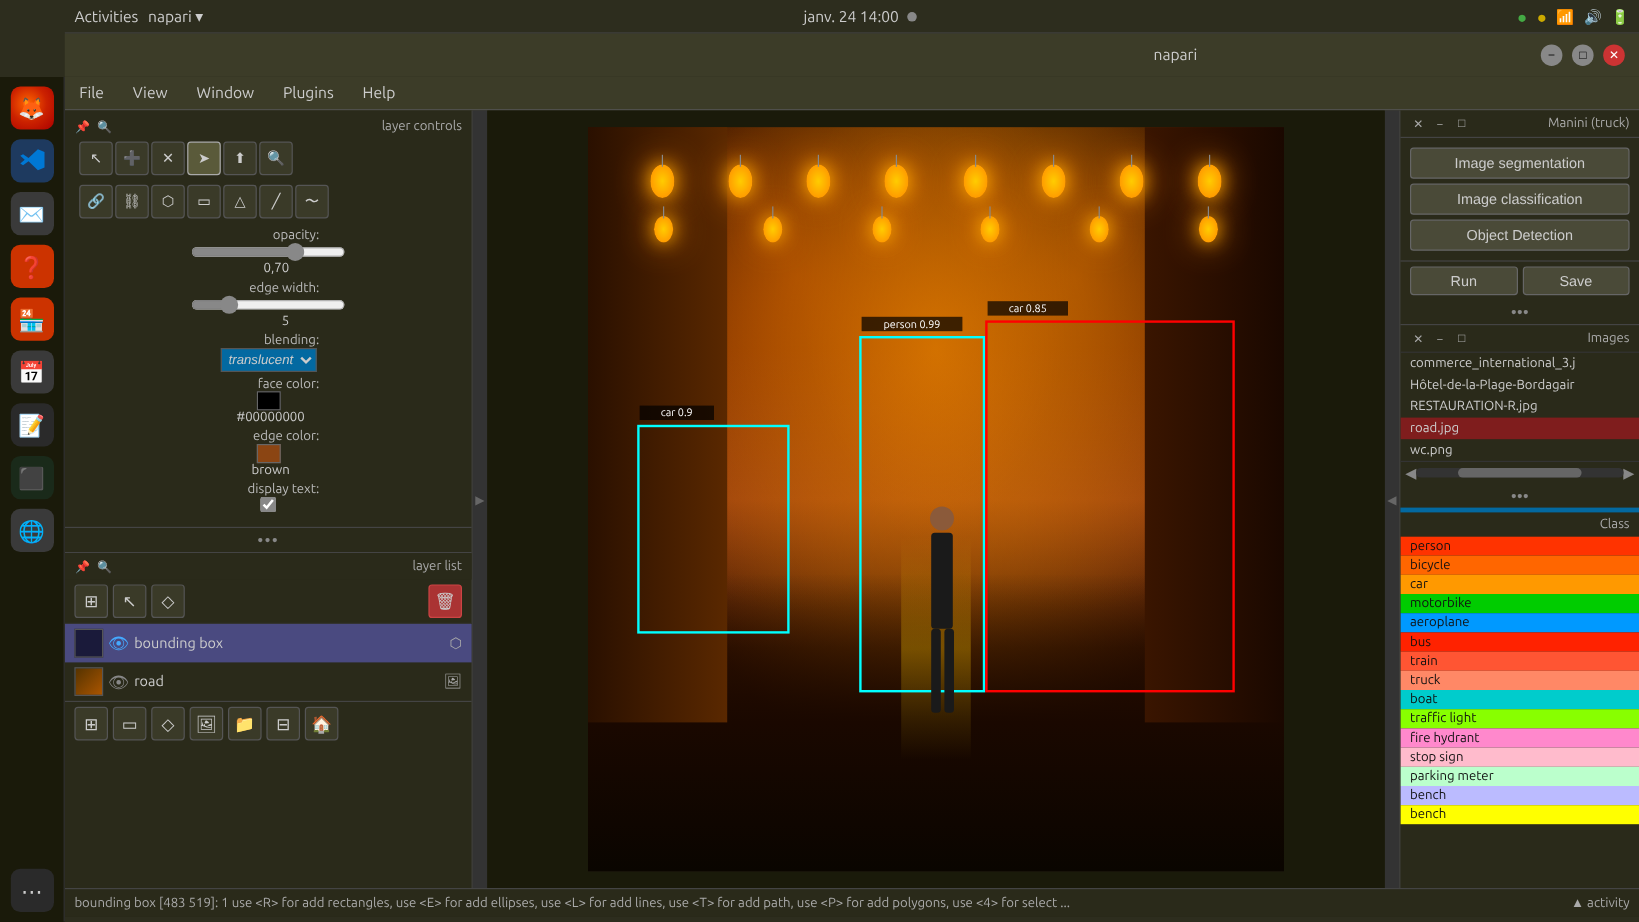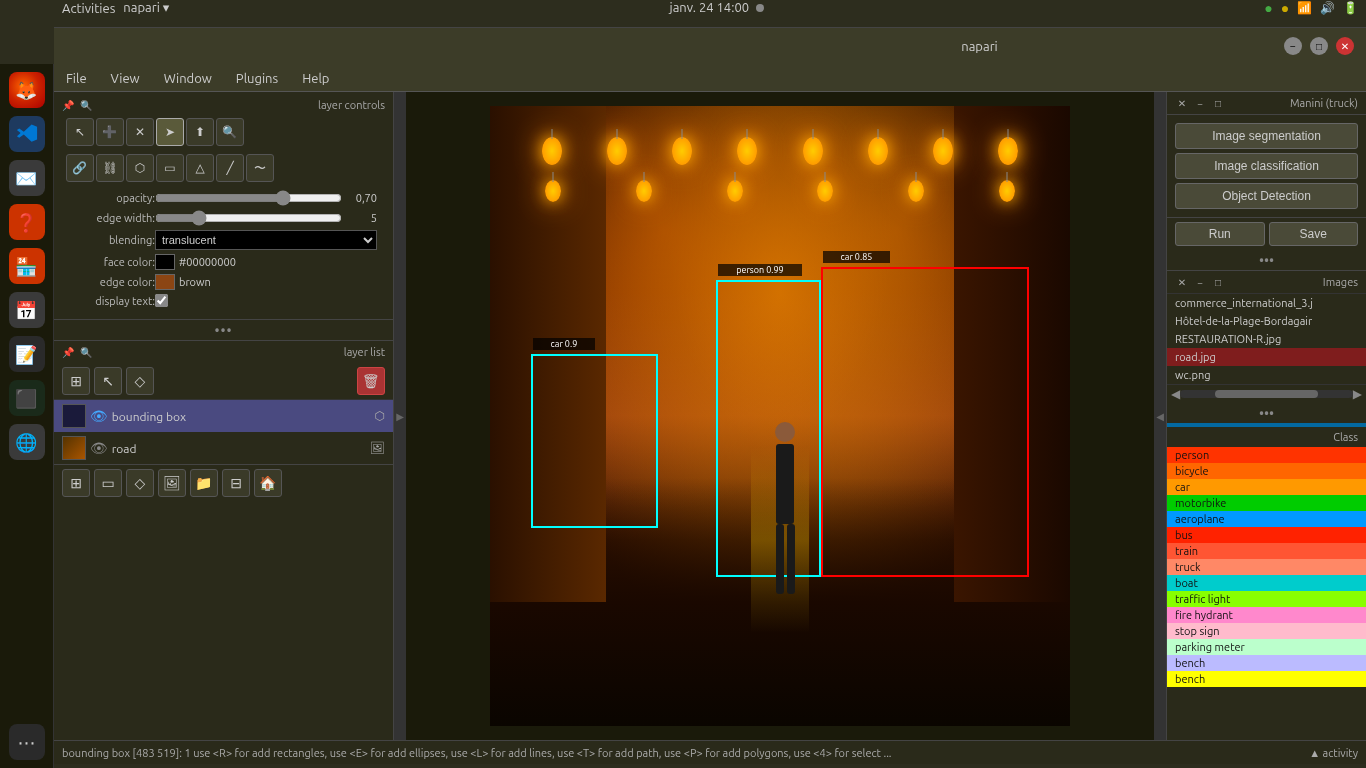--- a/index.html
+++ b/index.html
@@ -3,21 +3,21 @@
   <meta charset="utf-8">
   <style>
     * { box-sizing: border-box; margin: 0; padding: 0; }
     body { background: #2d2d1e; color: #ccc; font-family: 'Ubuntu', sans-serif; font-size: 12px; width: 1366px; height: 768px; overflow: hidden; }
 
     
     .system-bar {
       background: #2d2d1e;
       height: 28px;
       display: flex;
-      align-items: flex-start;
+      align-items: center;
       justify-content: space-between;
       padding: 0 8px;
       border-bottom: 1px solid #444;
     }
     .system-bar-left { display: flex; align-items: center; gap: 8px; color: #ccc; font-size: 13px; }
     .system-bar-center { color: #ccc; font-size: 13px; }
     .system-bar-right { display: flex; align-items: center; gap: 8px; color: #ccc; font-size: 12px; }
     .status-dot { width: 8px; height: 8px; border-radius: 50%; background: #888; display: inline-block; }
 
     
@@ -99,31 +99,33 @@
     }
     .tool-btn.active { background: #5a5a3a; border-color: #aaa; }
 
     
     .controls-form { padding: 4px 8px; }
     .form-row {
       display: flex;
       align-items: center;
       margin-bottom: 4px;
       gap: 0;
+      flex-direction: column;
     }
     .form-label { width: 85px; color: #bbb; font-size: 11px; text-align: right; }
     .form-slider { flex: 1; accent-color: #888; }
     .form-value { width: 35px; color: #ccc; text-align: right; font-size: 11px; }
     .form-select {
       flex: 1;
-      background: #000000;
+      background: #0369a1;
       border: 1px solid #555;
       color: #ccc;
       font-size: 11px;
       padding: 2px;
+      font-style: italic;
     }
     .color-swatch {
       width: 20px; height: 16px;
       border: 1px solid #666;
       display: inline-block;
       vertical-align: middle;
     }
     .color-label { color: #ccc; font-size: 11px; margin-left: 4px; }
     .checkbox { accent-color: #888; }
 

